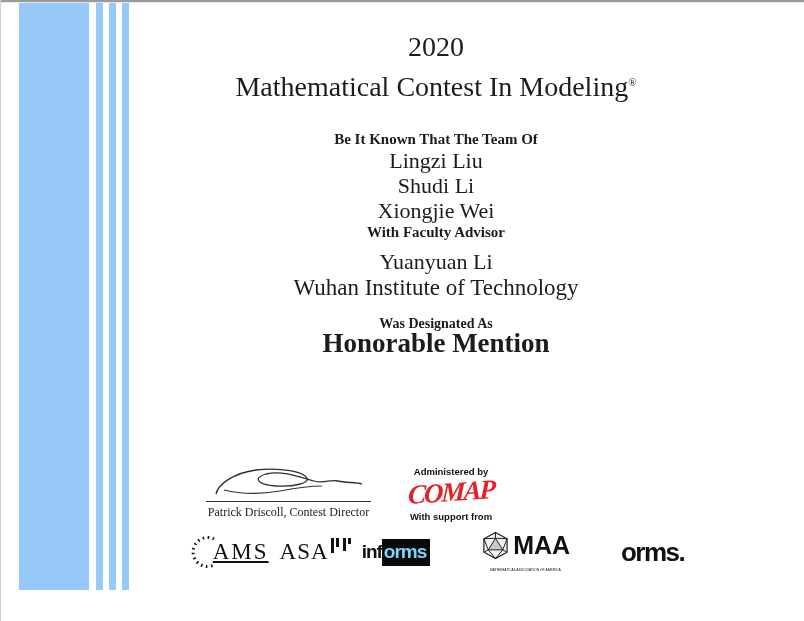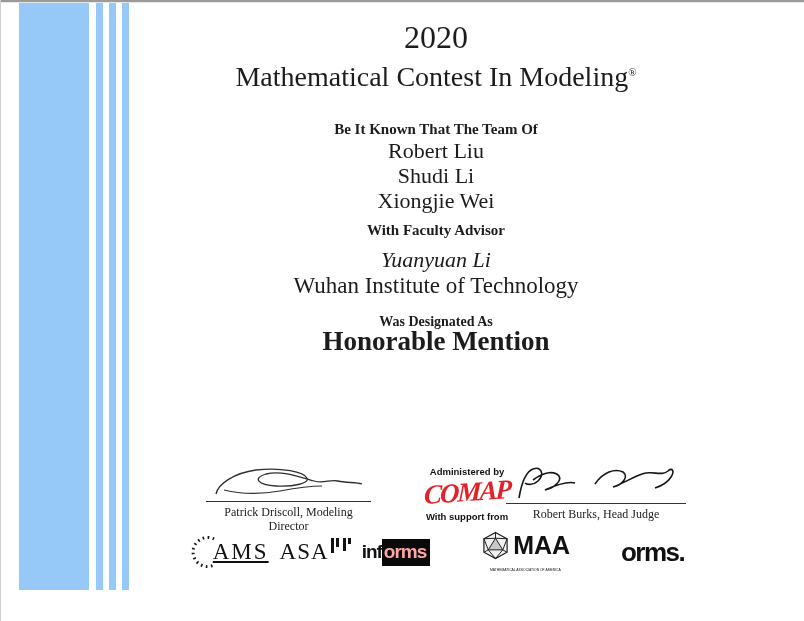--- a/index.html
+++ b/index.html
@@ -9,61 +9,61 @@
     border-left:1px solid #cfcfcf;box-sizing:border-box;
   }
   .top-bar{position:absolute;top:0;left:0;right:0;height:2px;background:#9a9a9a;border-bottom:1px solid #e6e6e6;}
   .stripes{position:absolute;left:18px;top:3px;height:587px;display:flex;}
   .stripe{background:#96c8f8;height:100%;}
   .stripe.wide{width:70px;margin-right:7px;}
   .stripe.thin{width:7px;margin-right:6px;}
   .stripe.thin:last-child{margin-right:0;}
 
   .content{position:absolute;left:130px;top:0;width:610px;text-align:center;}
-  .year{padding-top:24px;font-size:32px;line-height:26px;}
+  .year{padding-top:34px;font-size:28px;line-height:26px;}
   .title{font-size:28px;line-height:34px;}
   .title.first{margin-top:10px;}
   .title sup{font-size:11px;vertical-align:super;line-height:0;}
   .lbl{font-size:15px;font-weight:bold;line-height:18px;}
   .lbl.team{margin-top:26px;}
-  .lbl.advisor{margin-top:8px;}
+  .lbl.advisor{margin-top:0;}
   .lbl.of{margin-top:14px;font-size:14px;line-height:16px;}
   .lbl.desig{margin-top:14px;font-size:14px;line-height:17px;}
   .member{font-size:22px;line-height:25px;}
-  .advisor-name{margin-top:8px;font-size:22px;line-height:26px;font-style:italic;}
+  .advisor-name{margin-top:8px;font-size:22px;line-height:26px;}
   .institution{font-size:23px;line-height:26px;}
   .designation{font-size:27px;line-height:23px;font-weight:bold;}
 
   .sig-col{position:absolute;text-align:center;}
   .sig-left{left:205px;top:464px;width:165px;}
   .sig-right{left:505px;top:462px;width:180px;}
   .sig-line{border-top:1.2px solid #333;margin-top:1px;}
   .sig-caption{font-size:12px;line-height:14px;margin-top:3px;color:#222;}
   .sig-svg{display:block;margin:0 auto;}
 
-  .sig-center{left:412px;top:466px;width:108px;position:absolute;text-align:center;
+  .sig-center{left:396px;top:466px;width:108px;position:absolute;text-align:center;
     font-family:"Liberation Sans",sans-serif;}
   .admin-by,.support{font-size:9.5px;font-weight:bold;color:#111;line-height:11px;}
   .comap{font-size:27px;line-height:29px;font-weight:bold;font-style:italic;
     color:#e32128;letter-spacing:-2px;transform:rotate(-4deg) skewX(-6deg);
     font-family:"Liberation Serif",serif;margin:1px 0 2px 0;}
   .support{margin-top:4px;}
 
   .logos{position:absolute;left:130px;top:532px;width:610px;height:40px;
     display:flex;justify-content:center;align-items:center;gap:11px;}
   .logo-item{display:flex;align-items:center;color:#111;}
   .ams-text{font-size:23px;letter-spacing:2px;font-family:"Liberation Serif",serif;text-decoration:underline;}
   .ams-arc{margin-right:-7px;}
   .asa-text{font-size:23px;letter-spacing:1px;font-family:"Liberation Serif",serif;}
   .asa-bars{display:flex;align-items:flex-start;gap:2px;margin-left:2px;height:24px;margin-top:-4px;}
   .asa-bars span{display:block;width:3px;background:#111;}
   .b1{height:15px;} .b2{height:9px;} .b3{height:13px;margin-left:2px;} .b4{height:6px;}
   .informs{font-family:"Liberation Sans",sans-serif;font-weight:bold;font-size:19px;}
   .informs .inf{letter-spacing:-1px;}
-  .informs .orms{background:#0a0a0a;color:#fca5a5;padding:2px 4px 3px 2px;letter-spacing:-1px;text-align:right;}
+  .informs .orms{background:#0a0a0a;color:#7dd3fc;padding:2px 4px 3px 2px;letter-spacing:-1px;text-align:right;}
   .maa{flex-direction:column;align-items:center;gap:8px;}
   .maa-row{display:flex;align-items:center;gap:3px;}
   .maa-text{font-family:"Liberation Sans",sans-serif;font-weight:bold;font-size:25px;letter-spacing:0px;}
   .maa-sub-wrap{height:5px;overflow:visible;}
   .maa-sub{font-family:"Liberation Sans",sans-serif;font-size:8px;white-space:nowrap;
     transform:scale(0.42);transform-origin:center top;color:#111;}
   .siam{font-family:"Liberation Sans",sans-serif;font-weight:bold;font-size:26px;
     letter-spacing:-1.5px;}
   svg .ln{stroke:#1a1a1a;stroke-width:1;}
 </style>
@@ -80,56 +80,48 @@
     <div class="stripe thin"></div>
   </div>
 
   <div class="content">
     <div class="year">2020</div>
     <div class="title first">
       <span>Mathematical Contest In Modeling</span><sup>®</sup>
     </div>
 
     <div class="lbl team">Be It Known That The Team Of</div>
-    <div class="member">Robert Liu</div>
+    <div class="member">Lingzi Liu</div>
     <div class="member">Shudi Li</div>
     <div class="member">Xiongjie Wei</div>
 
     <div class="lbl advisor">With Faculty Advisor</div>
     <div class="advisor-name">Yuanyuan Li</div>
 
     <div class="institution">Wuhan Institute of Technology</div>
 
     <div class="lbl desig">Was Designated As</div>
     <div class="designation">Honorable Mention</div>
   </div>
 
   <div class="sig-col sig-left">
     <svg class="sig-svg" width="158" height="36" viewBox="0 0 158 36">
       <path d="M6,30 C8,20 24,9 46,6 C72,3 94,8 97,14 C100,19 84,23 66,22 C48,21 42,14 56,10 C72,6 90,13 104,17 C114,20 120,15 128,17 C136,19 146,18 152,20" fill="none" stroke="#2f2f2f" stroke-width="1.3"></path>
       <path d="M14,26 C30,30 52,30 70,27 C86,24 98,22 112,22" fill="none" stroke="#2f2f2f" stroke-width="1.1"></path>
     </svg>
     <div class="sig-line"></div>
-    <div class="sig-caption">Patrick Driscoll, Modeling Director</div>
+    <div class="sig-caption">Patrick Driscoll, Contest Director</div>
   </div>
 
   <div class="sig-center">
     <div class="admin-by">Administered by</div>
     <div class="comap">COMAP</div>
     <div class="support">With support from</div>
   </div>
 
-  <div class="sig-col sig-right">
-    <svg class="sig-svg" width="170" height="40" viewBox="0 0 170 40">
-      <path d="M8,36 C10,24 14,10 22,7 C30,4 34,12 27,19 C23,23 16,23 14,21 M22,18 C34,9 44,9 48,14 C51,19 43,26 34,28 C45,23 56,19 64,21" fill="none" stroke="#161616" stroke-width="1.6"></path>
-      <path d="M84,22 C92,10 104,6 112,10 C118,14 112,23 102,25 C113,21 122,15 131,12 C142,8 150,15 157,9 C161,5 164,9 160,15 C157,20 150,24 144,26" fill="none" stroke="#161616" stroke-width="1.6"></path>
-    </svg>
-    <div class="sig-line"></div>
-    <div class="sig-caption">Robert Burks, Head Judge</div>
-  </div>
 
   <div class="logos">
     <div class="logo-item">
       <svg class="ams-arc" width="32" height="34" viewBox="0 0 32 34">
         <path d="M26,4 A14.5,14.5 0 1 0 26,30" fill="none" stroke="#161616" stroke-width="3" stroke-dasharray="1.6 3.4"></path>
       </svg>
       <span class="ams-text">AMS</span>
     </div>
     <div class="logo-item">
       <span class="asa-text">ASA</span>

